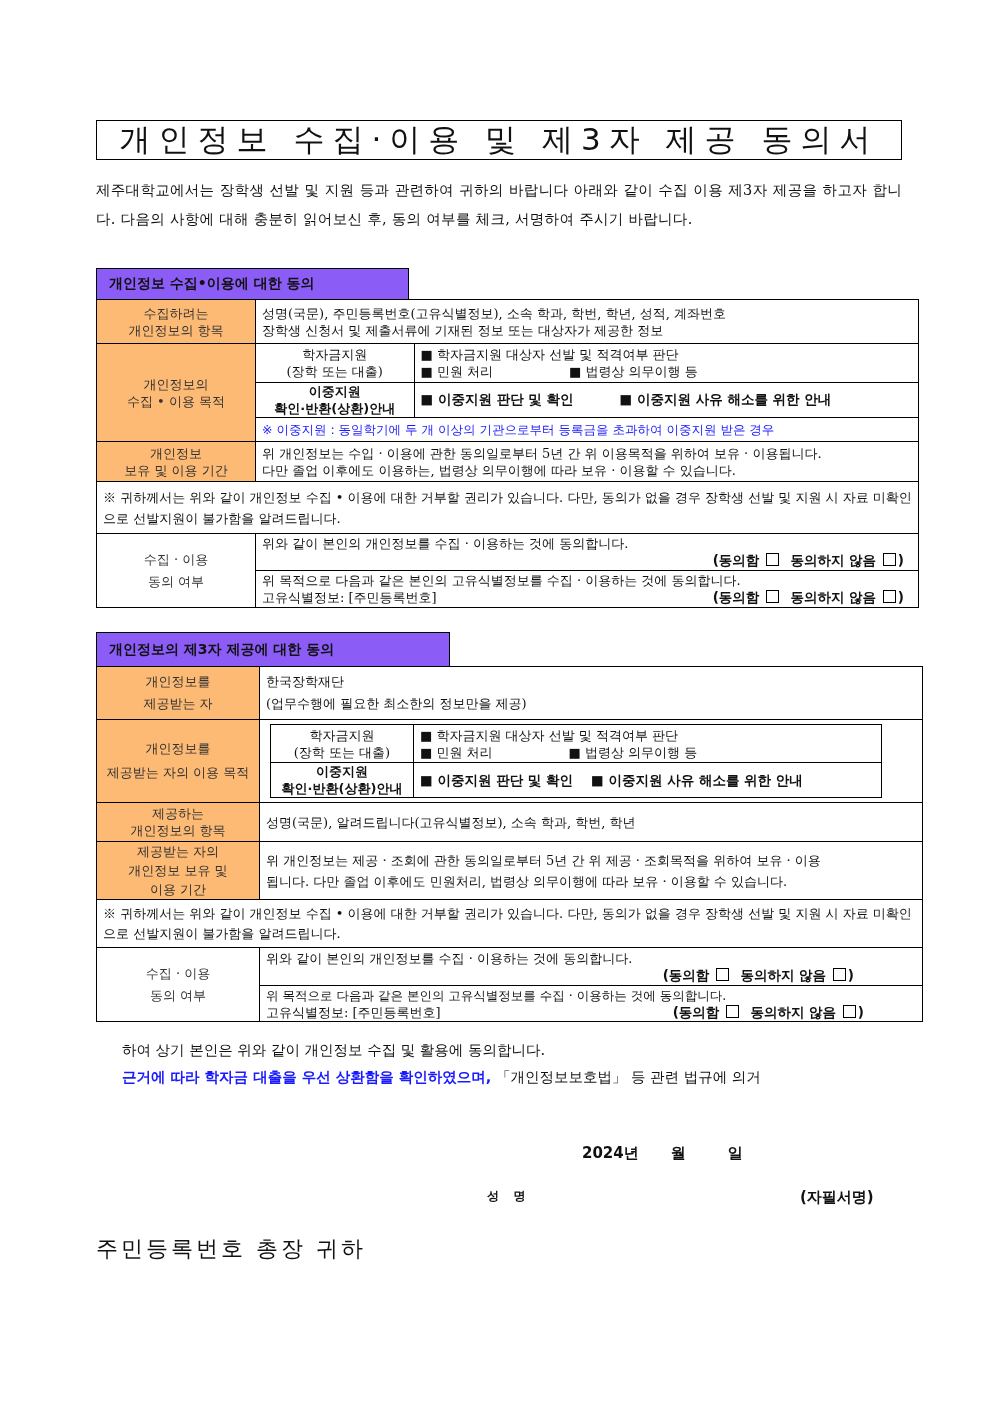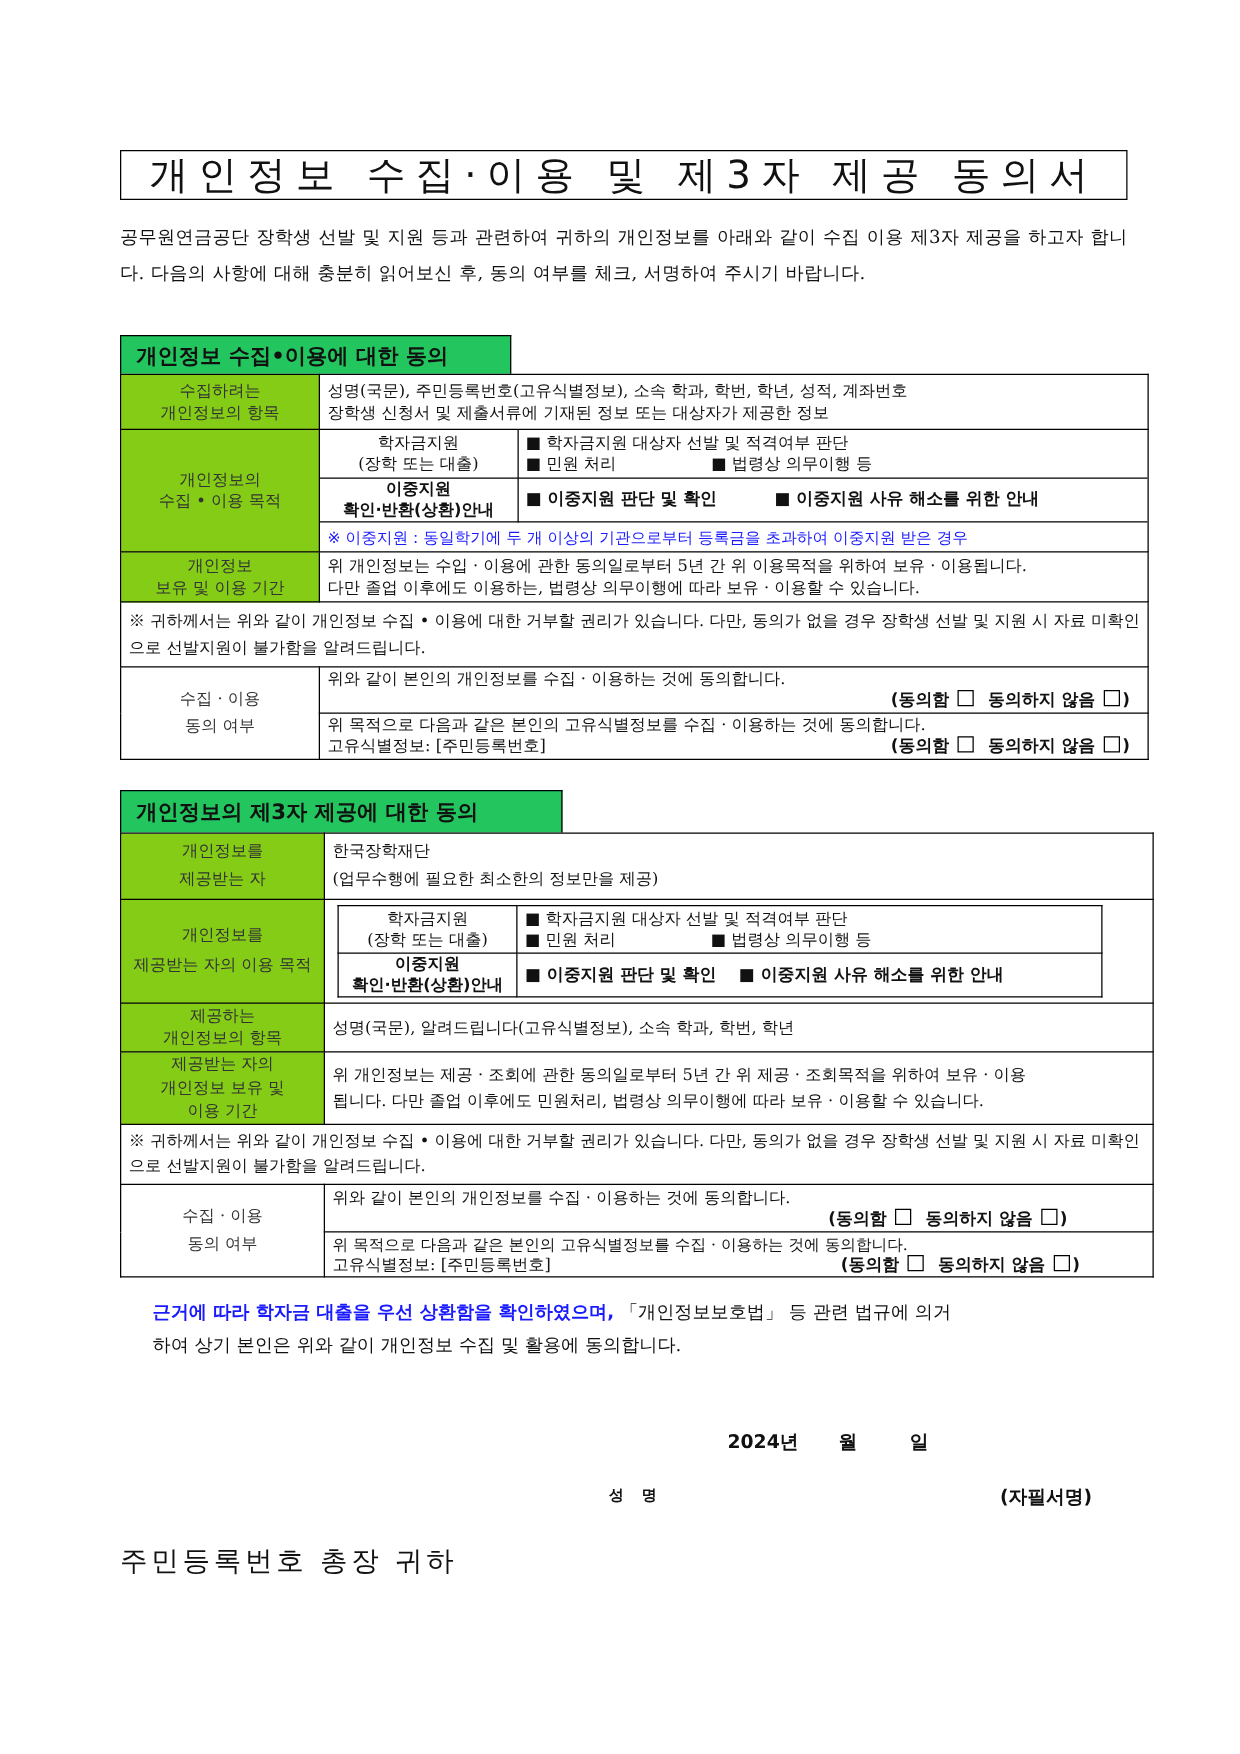--- a/index.html
+++ b/index.html
@@ -14,50 +14,50 @@
     display: flex; align-items: center; justify-content: center;
     font-family: "DejaVu Sans", "Liberation Sans", sans-serif;
     font-size: 31px; letter-spacing: 8px; font-weight: normal;
   }
   .intro {
     left: 96px; top: 176px; width: 806px;
     font-size: 14.5px; line-height: 28.5px; text-align: justify; letter-spacing: 0.3px;
   }
   .sec-tab {
     border: 1.5px solid #000; border-bottom: none; box-sizing: border-box;
-    background: #22c55e; font-family: "DejaVu Sans", "Liberation Sans", sans-serif;
-    font-weight: bold; font-size: 17px; display: flex; align-items: center; padding-left: 12px;
+    background: #8b5cf6; font-family: "DejaVu Sans", "Liberation Sans", sans-serif;
+    font-weight: bold; font-size: 14px; display: flex; align-items: center; padding-left: 12px;
   }
   table.grid {
     position: absolute; border-collapse: collapse; table-layout: fixed;
     font-size: 13px; line-height: 17px;
   }
   table.grid td { border: 1px solid #000; vertical-align: middle; padding: 0 6px; }
-  td.label { background: #84cc16; text-align: center; color: #333; }
+  td.label { background: #fdba74; text-align: center; color: #333; }
   td.full { padding: 2px 8px; }
   .inner { border-collapse: collapse; width: 100%; table-layout: fixed; font-size: 13px; line-height: 17px; }
   .inner td { border: 1px solid #000; padding: 0 6px; }
   .inner td.c { text-align: center; margin-left: 25px; }
   .bold { font-weight: bold; font-family: "DejaVu Sans", "Liberation Sans", sans-serif; }
   .blue { color: #1a1aff; }
   .choice { text-align: right; font-weight: bold; font-family: "DejaVu Sans", "Liberation Sans", sans-serif; font-size: 13.5px; padding-right: 8px; }
   .box { display: inline-block; width: 11px; height: 11px; border: 1px solid #000; vertical-align: -1px; margin: 0 2px; }
   .notice { left: 96px; top: 1037px; width: 806px; font-size: 14.5px; line-height: 27px; }
   .notice .line { display: block; }
   .notice .ind { padding-left: 26px; }
   .date { left: 582px; top: 1144px; font-size: 15px; font-weight: bold; font-family: "DejaVu Sans", sans-serif; }
   .sign { left: 487px; top: 1188px; font-size: 12px; font-weight: bold; font-family: Liberation Mono, monospace; }
   .selfsign { left: 800px; top: 1188px; font-size: 15px; font-weight: bold; font-family: "DejaVu Sans", sans-serif; }
   .addressee { left: 96px; top: 1234px; font-size: 22px; letter-spacing: 3px; }
 </style>
 </head>
 <body>
 
 <div class="abs title-box">개인정보 수집·이용 및 제3자 제공 동의서</div>
-<div class="abs intro">공무원연금공단 장학생 선발 및 지원 등과 관련하여 귀하의 개인정보를 아래와 같이 수집 이용 제3자 제공을 하고자 합니다. 다음의 사항에 대해 충분히 읽어보신 후, 동의 여부를 체크, 서명하여 주시기 바랍니다.</div>
+<div class="abs intro">제주대학교에서는 장학생 선발 및 지원 등과 관련하여 귀하의 바랍니다 아래와 같이 수집 이용 제3자 제공을 하고자 합니다. 다음의 사항에 대해 충분히 읽어보신 후, 동의 여부를 체크, 서명하여 주시기 바랍니다.</div>
 
 <div class="abs sec-tab" style="left:96px;top:268px;width:313px;height:31px;">개인정보 수집•이용에 대한 동의</div>
 <table class="grid" style="left:96px;top:299px;width:823px;">
   <colgroup>
       <col style="width:159px">
       <col>
     </colgroup>
   <tbody>
       <tr style="height:44px">
     <td class="label"><span style="white-space:pre-line">수집하려는
@@ -205,22 +205,22 @@
       <div style="display:flex;justify-content:space-between">
         <span>고유식별정보: [주민등록번호]</span>
         <span class="choice"><span>(동의함</span> <span class="box"></span>&nbsp; <span>동의하지 않음</span> <span class="box"></span><span>)</span></span>
       </div>
     </td>
   </tr>
 </tbody>
   </table>
 
 <div class="abs notice">
+  <span class="line ind">하여 상기 본인은 위와 같이 개인정보 수집 및 활용에 동의합니다.</span>
   <span class="line ind"><span class="blue bold">근거에 따라 학자금 대출을 우선 상환함을 확인하였으며,</span><span> 「개인정보보호법」 등 관련 법규에 의거</span></span>
-  <span class="line ind">하여 상기 본인은 위와 같이 개인정보 수집 및 활용에 동의합니다.</span>
 </div>
 
 <div class="abs date">
   <span>2024년</span><span style="display:inline-block;width:32px"></span><span>월</span><span style="display:inline-block;width:42px"></span><span>일</span>
 </div>
 <div class="abs sign" style="white-space:pre">성  명</div>
 <div class="abs selfsign">(자필서명)</div>
 <div class="abs addressee">주민등록번호 총장 귀하</div>
 
 </body></html>

